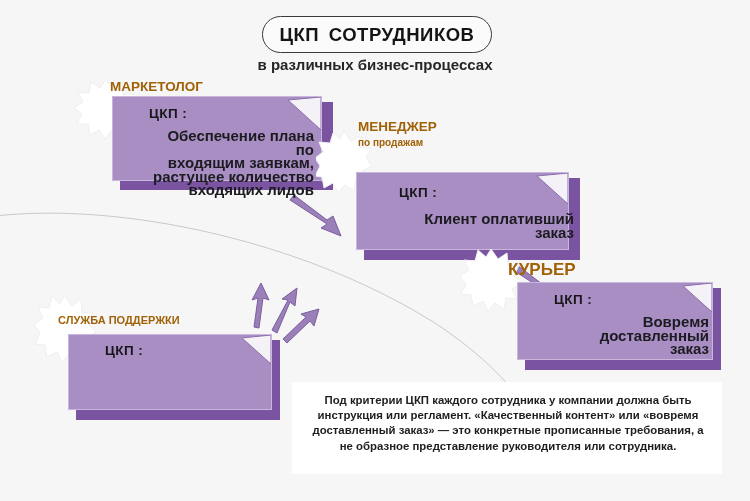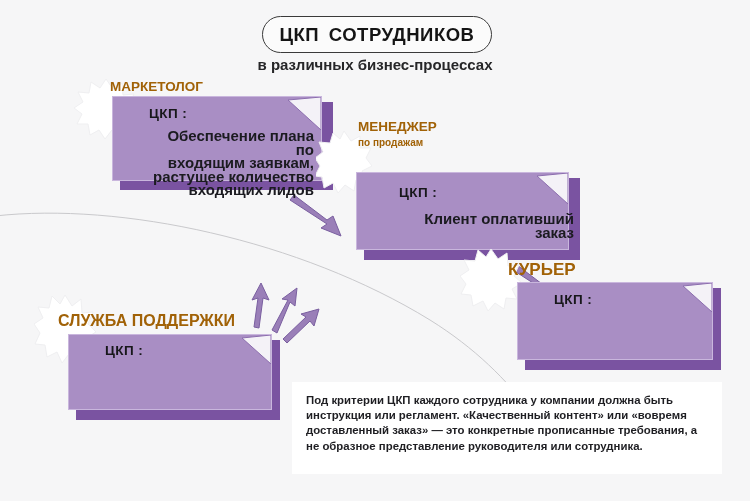--- a/index.html
+++ b/index.html
@@ -67,21 +67,21 @@
     line-height:13.5px;
   }
 
   
   .note{
     position:absolute;left:292px;top:382px;width:430px;height:106px;
     background:#ffffff;
   }
   .note p{
     margin:0;position:absolute;left:14px;top:11px;width:404px;
-    font-size:11.4px;line-height:15.2px;color:#1e1e22;font-weight:bold;
+    font-size:11.4px;line-height:15.2px;color:#1e1e22;font-weight:bold;text-align:center;
   }
 </style>
 </head>
 <body>
 
 <div id="stage">
 
   <svg class="bg-curves" viewBox="0 0 750 501">
     <path d="M -5 216 C 120 202 300 240 430 320 C 520 376 560 450 580 505" fill="none" stroke="#c9c9cc" stroke-width="1"></path>
     <path d="M 425 455 C 448 472 468 488 482 501" fill="none" stroke="#d2d2d5" stroke-width="1"></path>
@@ -160,28 +160,30 @@
     <div class="role-label" style="left:488px;top:262px;font-size:17px;margin-left:20px;">
       <span>КУРЬЕР</span>
     </div>
     <div class="card-shadow" style="left:525px;top:288px;width:196px;height:82px;"></div>
     <div class="card" style="left:517px;top:282px;width:196px;height:78px;">
       <svg class="fold" style="width:32px;height:32px;" viewBox="0 0 32 32">
         <polygon points="32,0 32,32 0,0" fill="#a98ec4"></polygon>
         <polygon points="32,0 32,29 3,3" fill="#f4f2f7" stroke="#8c6eae" stroke-width="1" stroke-linejoin="round"></polygon>
       </svg>
       <div class="ckp" style="left:36px;top:9px;">ЦКП :</div>
+      <div class="ckp-text" style="left:36px;top:32px;width:155px;white-space:pre-line;">Вовремя доставленный
+заказ</div>
     </div>
   </div>
 
   <div class="role" style="left:0;top:0;">
     <svg class="burst" style="left:34px;top:294px;width:62px;height:70px;" viewBox="0 0 62 70">
       <polygon points="31,1 38,12 47,5 48,19 59,18 54,30 62,38 52,44 57,55 46,54 44,66 35,60 28,69 23,58 13,63 11,51 1,50 6,39 0,30 9,24 4,13 15,14 18,2 26,10" fill="#ffffff" stroke="#efeff1" stroke-width="1"></polygon>
     </svg>
-    <div class="role-label" style="left:58px;top:313px;font-size:16px;">
+    <div class="role-label" style="left:58px;top:313px;font-size:11px;">
       <span>СЛУЖБА ПОДДЕРЖКИ</span>
     </div>
     <div class="card-shadow" style="left:76px;top:340px;width:204px;height:80px;"></div>
     <div class="card" style="left:68px;top:334px;width:204px;height:76px;">
       <svg class="fold" style="width:32px;height:32px;" viewBox="0 0 32 32">
         <polygon points="32,0 32,32 0,0" fill="#a98ec4"></polygon>
         <polygon points="32,0 32,29 3,3" fill="#f4f2f7" stroke="#8c6eae" stroke-width="1" stroke-linejoin="round"></polygon>
       </svg>
       <div class="ckp" style="left:36px;top:8px;">ЦКП :</div>
     </div>

